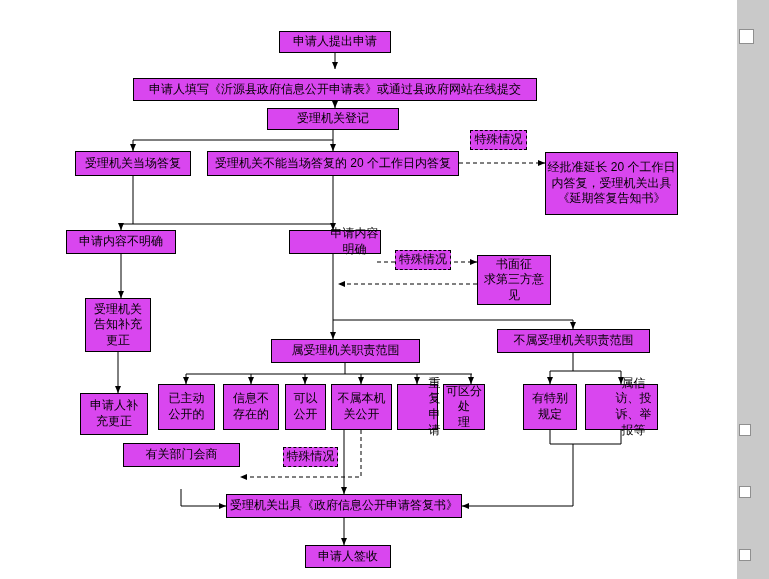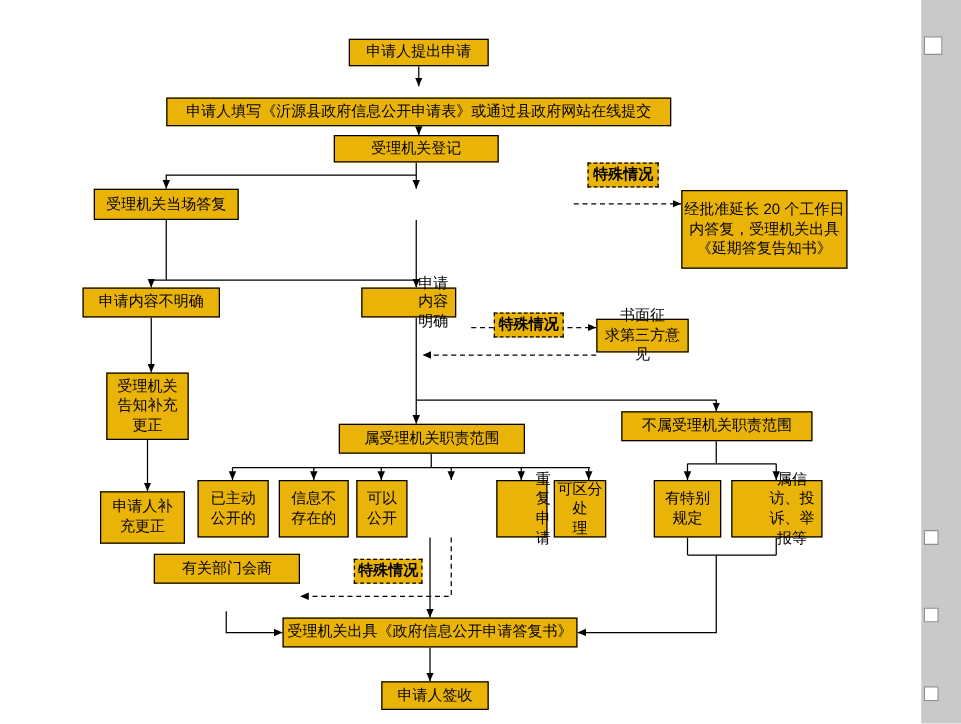--- a/index.html
+++ b/index.html
@@ -2,26 +2,26 @@
 <html><head>
 <meta charset="utf-8">
 <style>
   html,body{margin:0;padding:0;background:#ffffff;}
   body{font-family:"Liberation Sans","DejaVu Sans",sans-serif;}
   #screen{position:relative;width:769px;height:579px;background:#ffffff;overflow:hidden;}
   #edges{position:absolute;left:0;top:0;z-index:1;}
   #flow-layer{position:absolute;left:0;top:0;width:100%;height:100%;z-index:2;}
   .node{
     position:absolute;box-sizing:border-box;
-    border:1px solid #000;background:#eab308;color:#000;
+    border:1px solid #000;background:#d946ef;color:#000;
     display:flex;align-items:center;justify-content:center;
     text-align:center;font-size:12px;line-height:1.3;
     white-space:pre-line;padding:0 1px;z-index:2;
   }
-  .node.dashed{border-style:dashed;font-weight:bold;}
+  .node.dashed{border-style:dashed;}
   #gutter{position:absolute;top:0;right:0;width:32px;height:579px;background:#c9c9c9;z-index:3;}
   .gmarker{position:absolute;box-sizing:border-box;background:#ffffff;border:1px solid #8f8f8f;z-index:4;}
 </style>
 </head>
 <body>
 
 <div id="screen">
   <svg id="edges" width="769" height="579" viewBox="0 0 769 579">
     <defs>
       <marker id="arw" markerUnits="userSpaceOnUse" markerWidth="9" markerHeight="8" refX="7" refY="3" orient="auto">
@@ -61,42 +61,45 @@
       <polyline points="573,444 573,506 462,506" fill="none" stroke="#000000" stroke-width="1" marker-end="url(#arw)"></polyline>
       <polyline points="344,518 344,545" fill="none" stroke="#000000" stroke-width="1" marker-end="url(#arw)"></polyline>
       <polyline points="121,254 121,298" fill="none" stroke="#000000" stroke-width="1" marker-end="url(#arw)"></polyline>
       <polyline points="118,352 118,393" fill="none" stroke="#000000" stroke-width="1" marker-end="url(#arw)"></polyline>
     </svg>
   <div id="flow-layer">
       <div class="node" style="left: 279px; top: 31px; width: 112px; height: 22px; font-size: 12px;">申请人提出申请</div>
       <div class="node" style="left: 133px; top: 78px; width: 404px; height: 23px; font-size: 12px;">申请人填写《沂源县政府信息公开申请表》或通过县政府网站在线提交</div>
       <div class="node" style="left: 267px; top: 108px; width: 132px; height: 22px; font-size: 12px;">受理机关登记</div>
       <div class="node" style="left: 75px; top: 151px; width: 116px; height: 25px; font-size: 12px;">受理机关当场答复</div>
+      <div class="node" style="left: 207px; top: 151px; width: 252px; height: 25px; font-size: 12px;">受理机关不能当场答复的 20 个工作日内答复</div>
       <div class="node dashed" style="left: 470px; top: 130px; width: 57px; height: 20px; font-size: 12px;">特殊情况</div>
       <div class="node" style="left: 545px; top: 152px; width: 133px; height: 63px; font-size: 12px;">经批准延长 20 个工作日
 内答复，受理机关出具
 《延期答复告知书》</div>
       <div class="node" style="left: 66px; top: 230px; width: 110px; height: 24px; font-size: 12px;">申请内容不明确</div>
-      <div class="node" style="left: 289px; top: 230px; width: 76px; height: 24px; font-size: 12px; padding-left: 40px;">申请内容明确</div>
+      <div class="node" style="left: 289px; top: 230px; width: 92px; height: 24px; font-size: 12px; padding-left: 40px;">申请内容明确</div>
       <div class="node dashed" style="left: 395px; top: 250px; width: 56px; height: 20px; font-size: 12px;">特殊情况</div>
-      <div class="node" style="left: 477px; top: 255px; width: 74px; height: 27px; font-size: 12px;">书面征
+      <div class="node" style="left: 477px; top: 255px; width: 74px; height: 50px; font-size: 12px;">书面征
 求第三方意见</div>
       <div class="node" style="left: 85px; top: 298px; width: 66px; height: 54px; font-size: 12px; text-align: center;">受理机关
 告知补充
 更正</div>
       <div class="node" style="left: 271px; top: 339px; width: 149px; height: 24px; font-size: 12px;">属受理机关职责范围</div>
       <div class="node" style="left: 497px; top: 329px; width: 153px; height: 24px; font-size: 12px;">不属受理机关职责范围</div>
       <div class="node" style="left: 80px; top: 393px; width: 68px; height: 42px; font-size: 12px;">申请人补
 充更正</div>
       <div class="node" style="left: 158px; top: 384px; width: 57px; height: 46px; font-size: 12px;">已主动
 公开的</div>
       <div class="node" style="left: 285px; top: 384px; width: 41px; height: 46px; font-size: 12px;">可以
 公开</div>
       <div class="node" style="left: 223px; top: 384px; width: 56px; height: 46px; font-size: 12px;">信息不
 存在的</div>
+      <div class="node" style="left: 331px; top: 384px; width: 61px; height: 46px; font-size: 12px;">不属本机
+关公开</div>
       <div class="node" style="left: 397px; top: 384px; width: 41px; height: 46px; font-size: 12px; padding-left: 35px;">重复
 申请</div>
       <div class="node" style="left: 443px; top: 384px; width: 42px; height: 46px; font-size: 12px;">可区分处
 理</div>
       <div class="node" style="left: 523px; top: 384px; width: 54px; height: 46px; font-size: 12px;">有特别
 规定</div>
       <div class="node" style="left: 585px; top: 384px; width: 73px; height: 46px; font-size: 12px; padding-left: 25px;">属信访、投
 诉、举报等</div>
       <div class="node dashed" style="left: 283px; top: 447px; width: 55px; height: 20px; font-size: 12px;">特殊情况</div>
       <div class="node" style="left: 123px; top: 443px; width: 117px; height: 24px; font-size: 12px;">有关部门会商</div>

